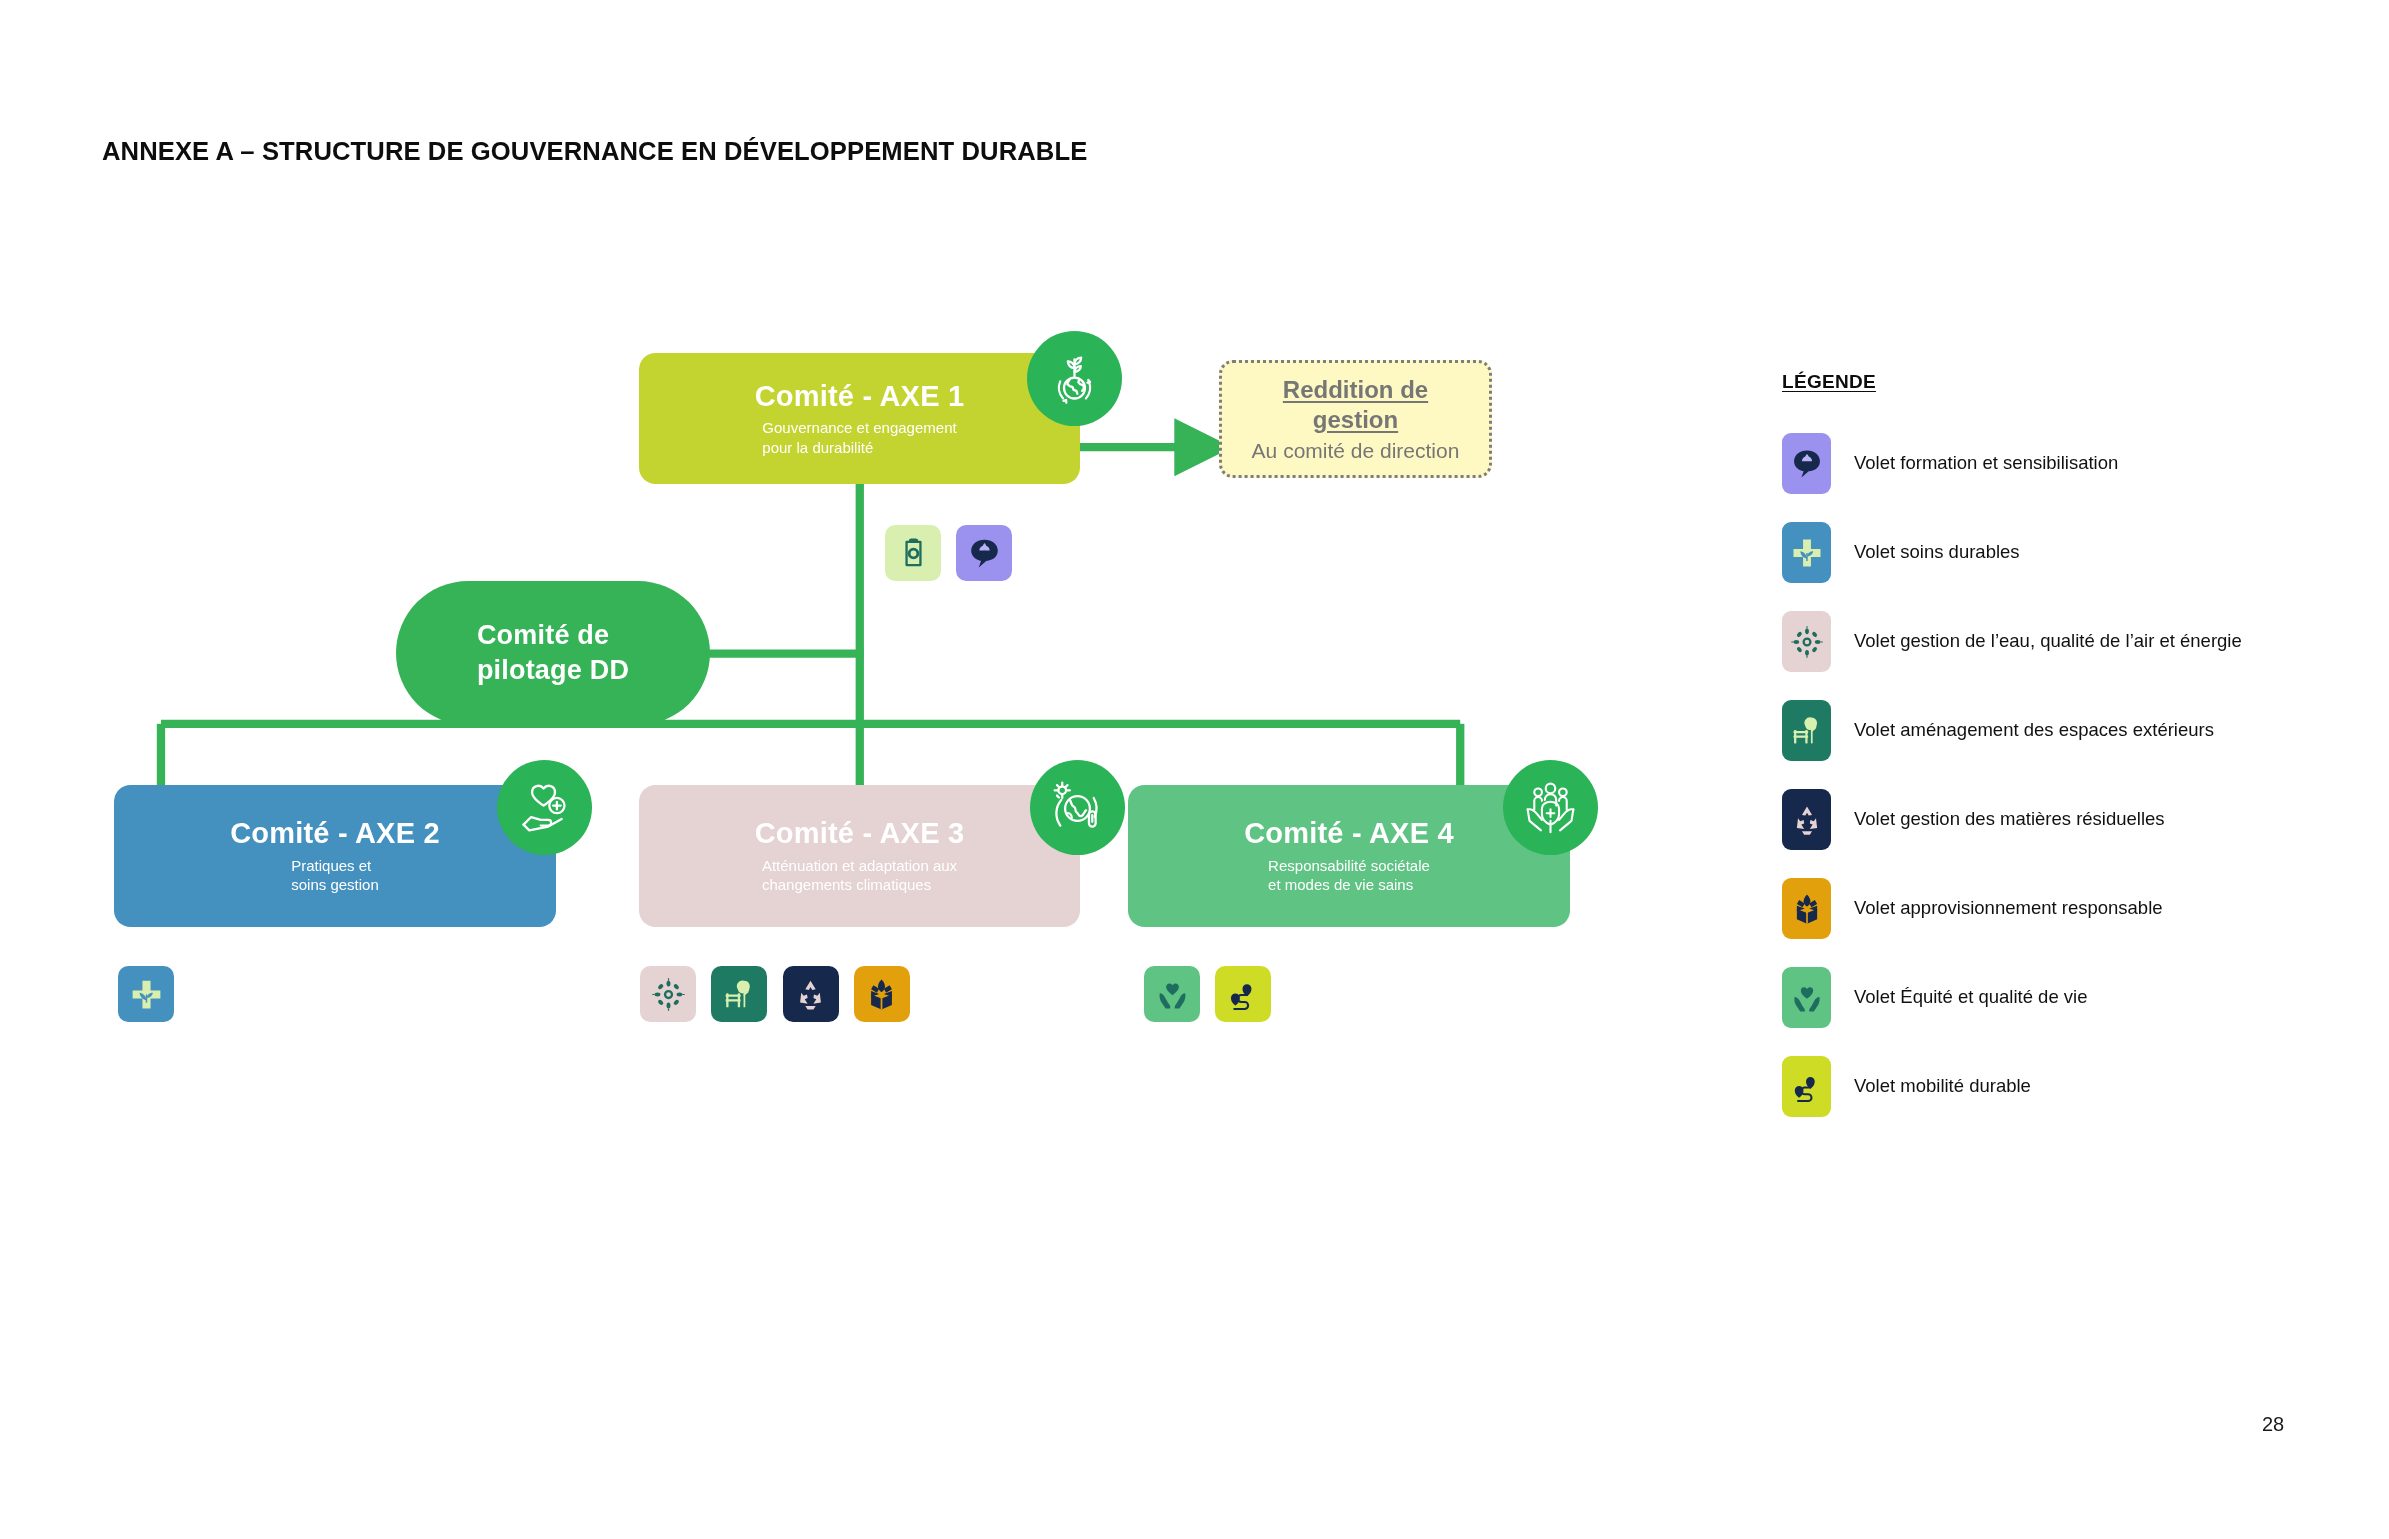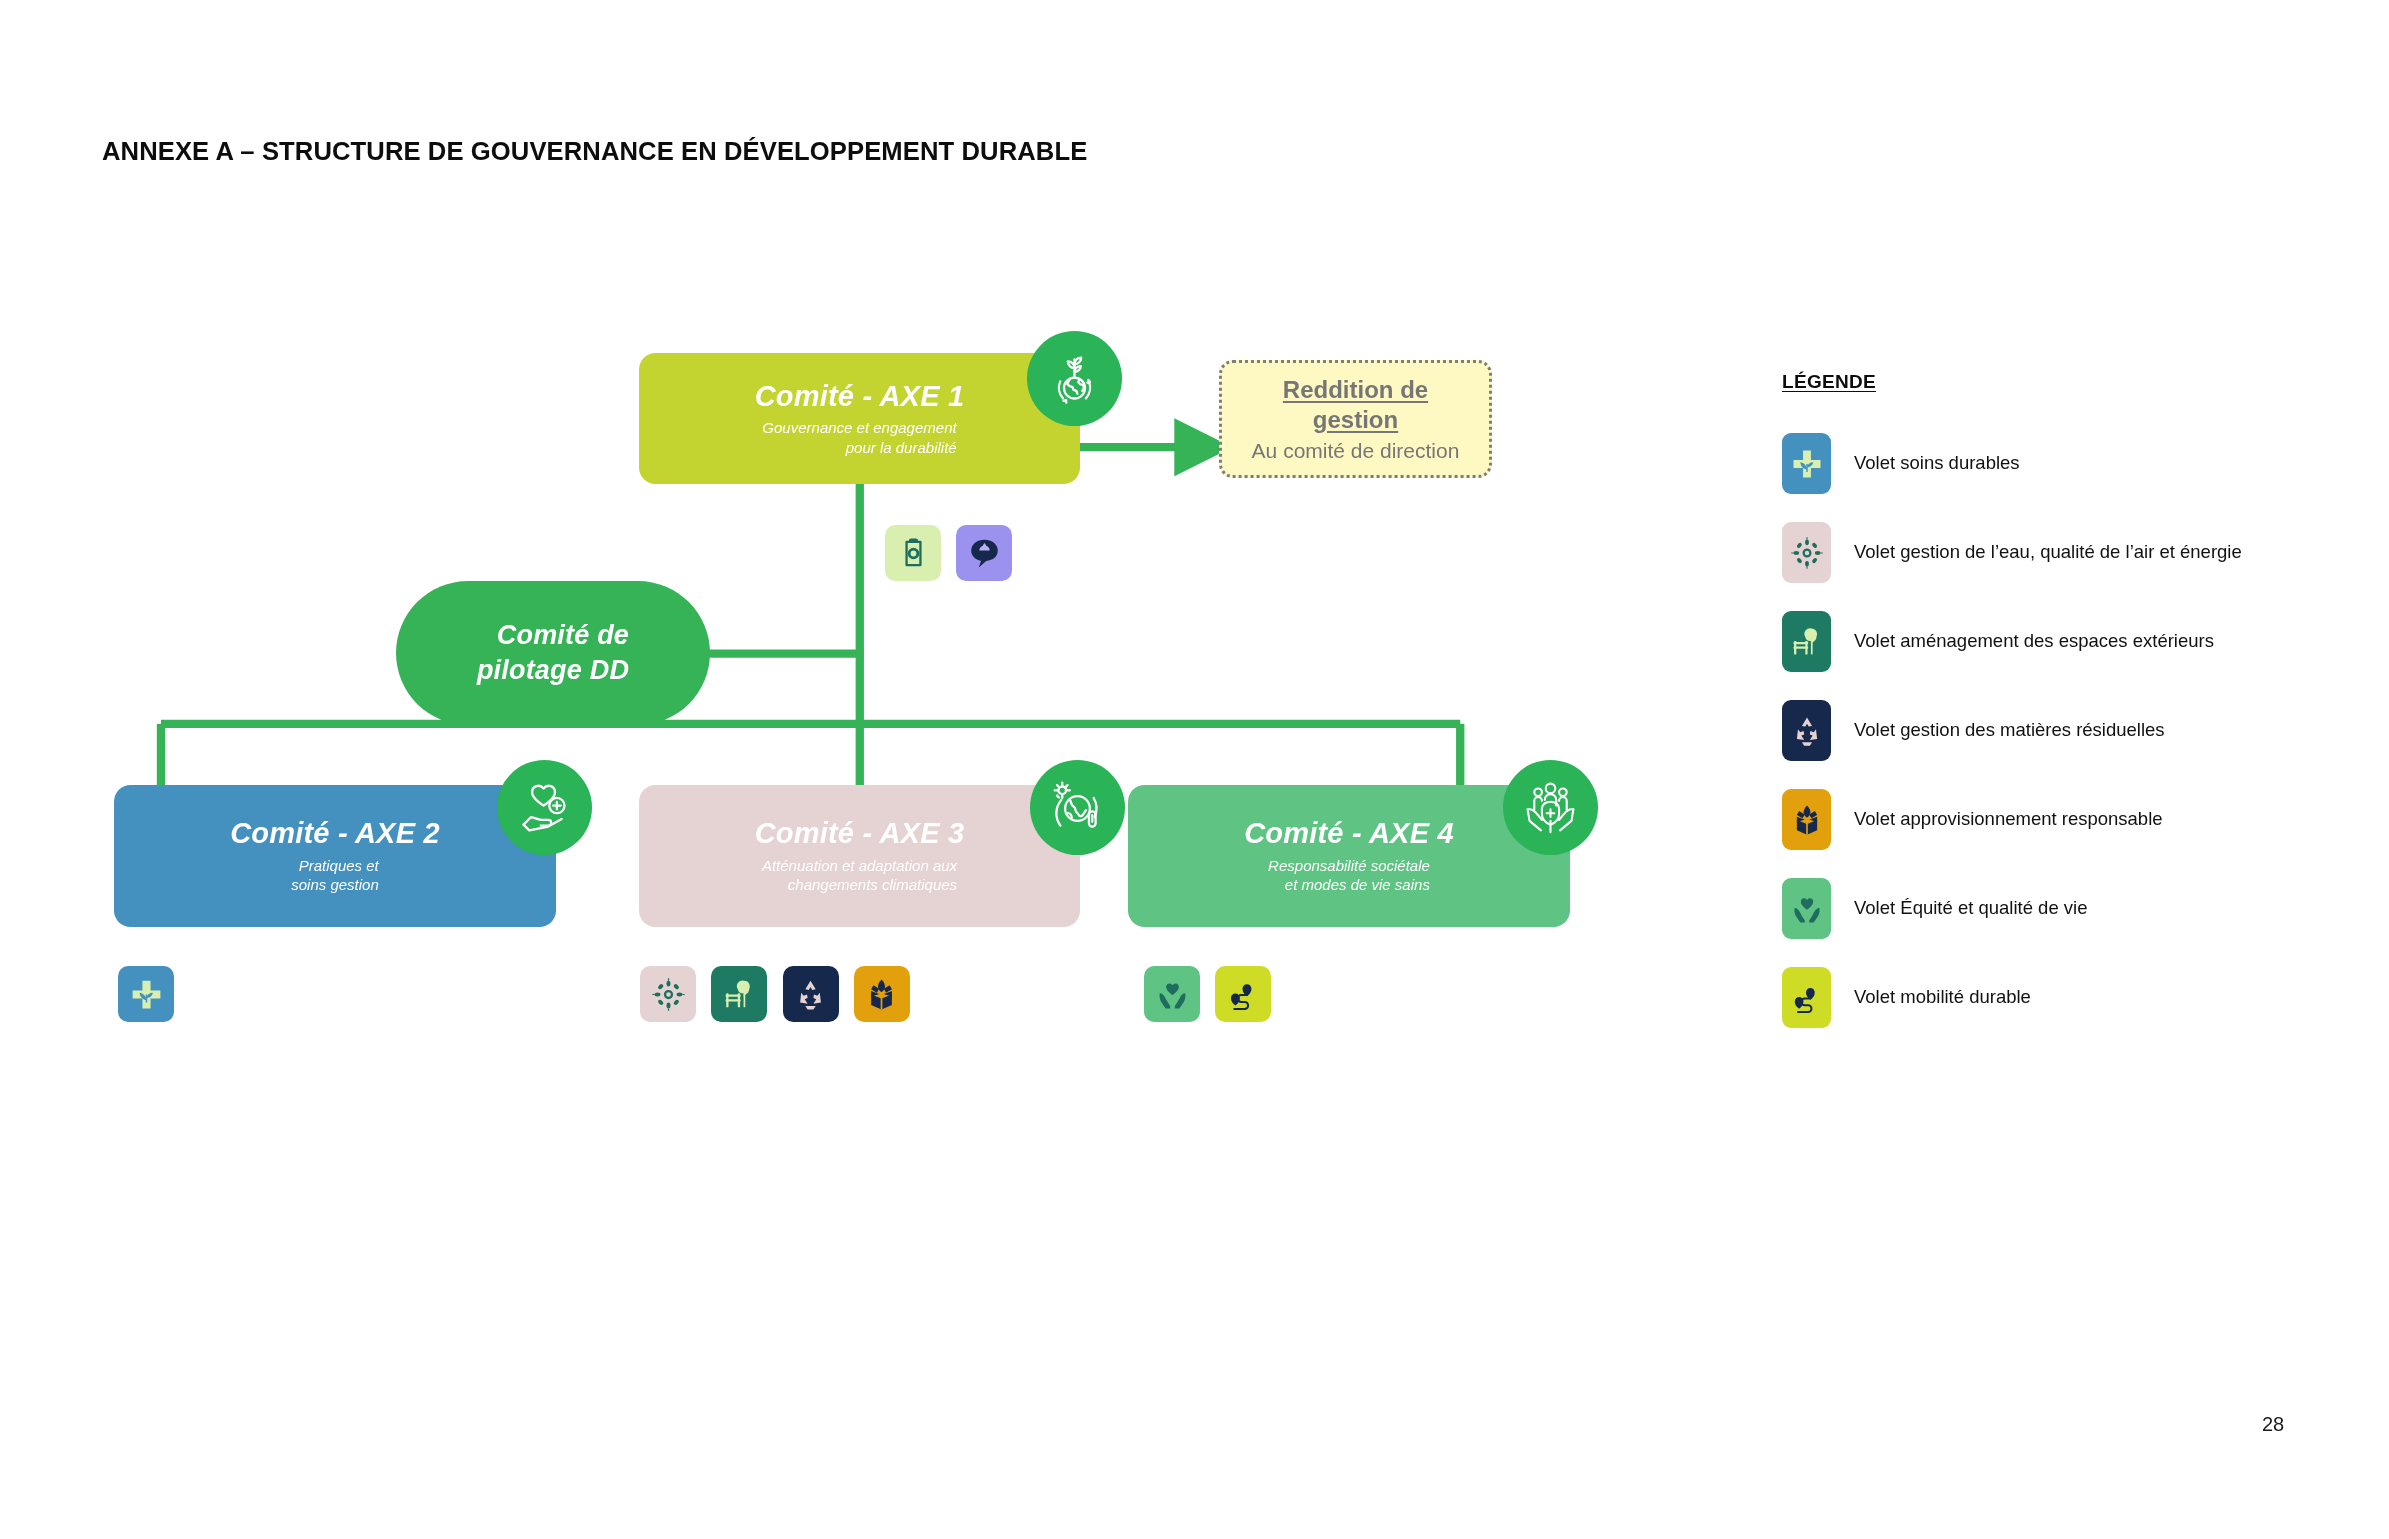--- a/index.html
+++ b/index.html
@@ -29,24 +29,23 @@
   
   #connectors{position:absolute;left:0;top:0;width:2389px;height:1539px;}
 
   
   .node{
     position:absolute;
     border-radius:16.6px;
     color:#ffffff;
     display:flex;flex-direction:column;
     align-items:center;justify-content:center;
-    text-align:right;
+    text-align:left;
     box-sizing:border-box;
     padding:6.4px 16.6px;
-    font-style:italic;
   }
   .node .node-title{font-size:29px;font-weight:bold;line-height:1.12;letter-spacing:0.2px;}
   .node .node-sub{font-size:15px;font-weight:400;line-height:1.30;margin-top:6.4px;}
 
   #node-axe1{left:639px;top:353px;width:441px;height:131px;background:#c3d32f;}
   #node-axe2{left:114px;top:785px;width:442px;height:142px;background:#4490bf;}
   #node-axe3{left:639px;top:785px;width:441px;height:142px;background:#e5d2d2;}
   #node-axe4{left:1128px;top:785px;width:442px;height:142px;background:#5fc384;}
 
   #node-pilotage{
@@ -326,20 +325,31 @@
         <path d="M38 33H28a6 6 0 0 0 0 12h6a6 6 0 0 1 0 12H16"></path>
       </svg>
     </div>
   </div>
 
   <div id="legend">
     <div id="legend-title">LÉGENDE</div>
     <div class="legend-list">
 
 
+      <div class="legend-row">
+        <div class="legend-swatch" style="background:#9b91ee">
+          <svg viewBox="0 0 64 64" fill="#16284b">
+            <path d="M32 8C19 8 9 16 9 27c0 9 7 16 17 18l-4 11 13-11c12-1 20-8 20-18C55 16 45 8 32 8z"></path>
+            <path d="M32 18c-5 0-9 4-9 9h9v-9z" fill="#b9b2f4"></path>
+            <path d="M32 18c5 0 9 4 9 9h-9v-9z" fill="#b9b2f4"></path>
+            <path d="M32 14c-3 3-4 7-4 11h8c0-4-1-8-4-11z" fill="#b9b2f4"></path>
+          </svg>
+        </div>
+        <div class="legend-label">Volet formation et sensibilisation</div>
+      </div>
 
       <div class="legend-row">
         <div class="legend-swatch" style="background:#4490bf">
           <svg viewBox="0 0 64 64" fill="#d8efb0">
             <path d="M25 8h14v17h17v14H39v17H25V39H8V25h17V8z"></path>
             <path d="M32 42c-1-8-6-12-12-13 1 8 6 12 12 13z" fill="#4490bf"></path>
             <path d="M32 38c1-6 6-9 11-9-1 6-6 9-11 9z" fill="#4490bf"></path>
             <path d="M32 32v14" stroke="#4490bf" stroke-width="2.5"></path>
           </svg>
         </div>

